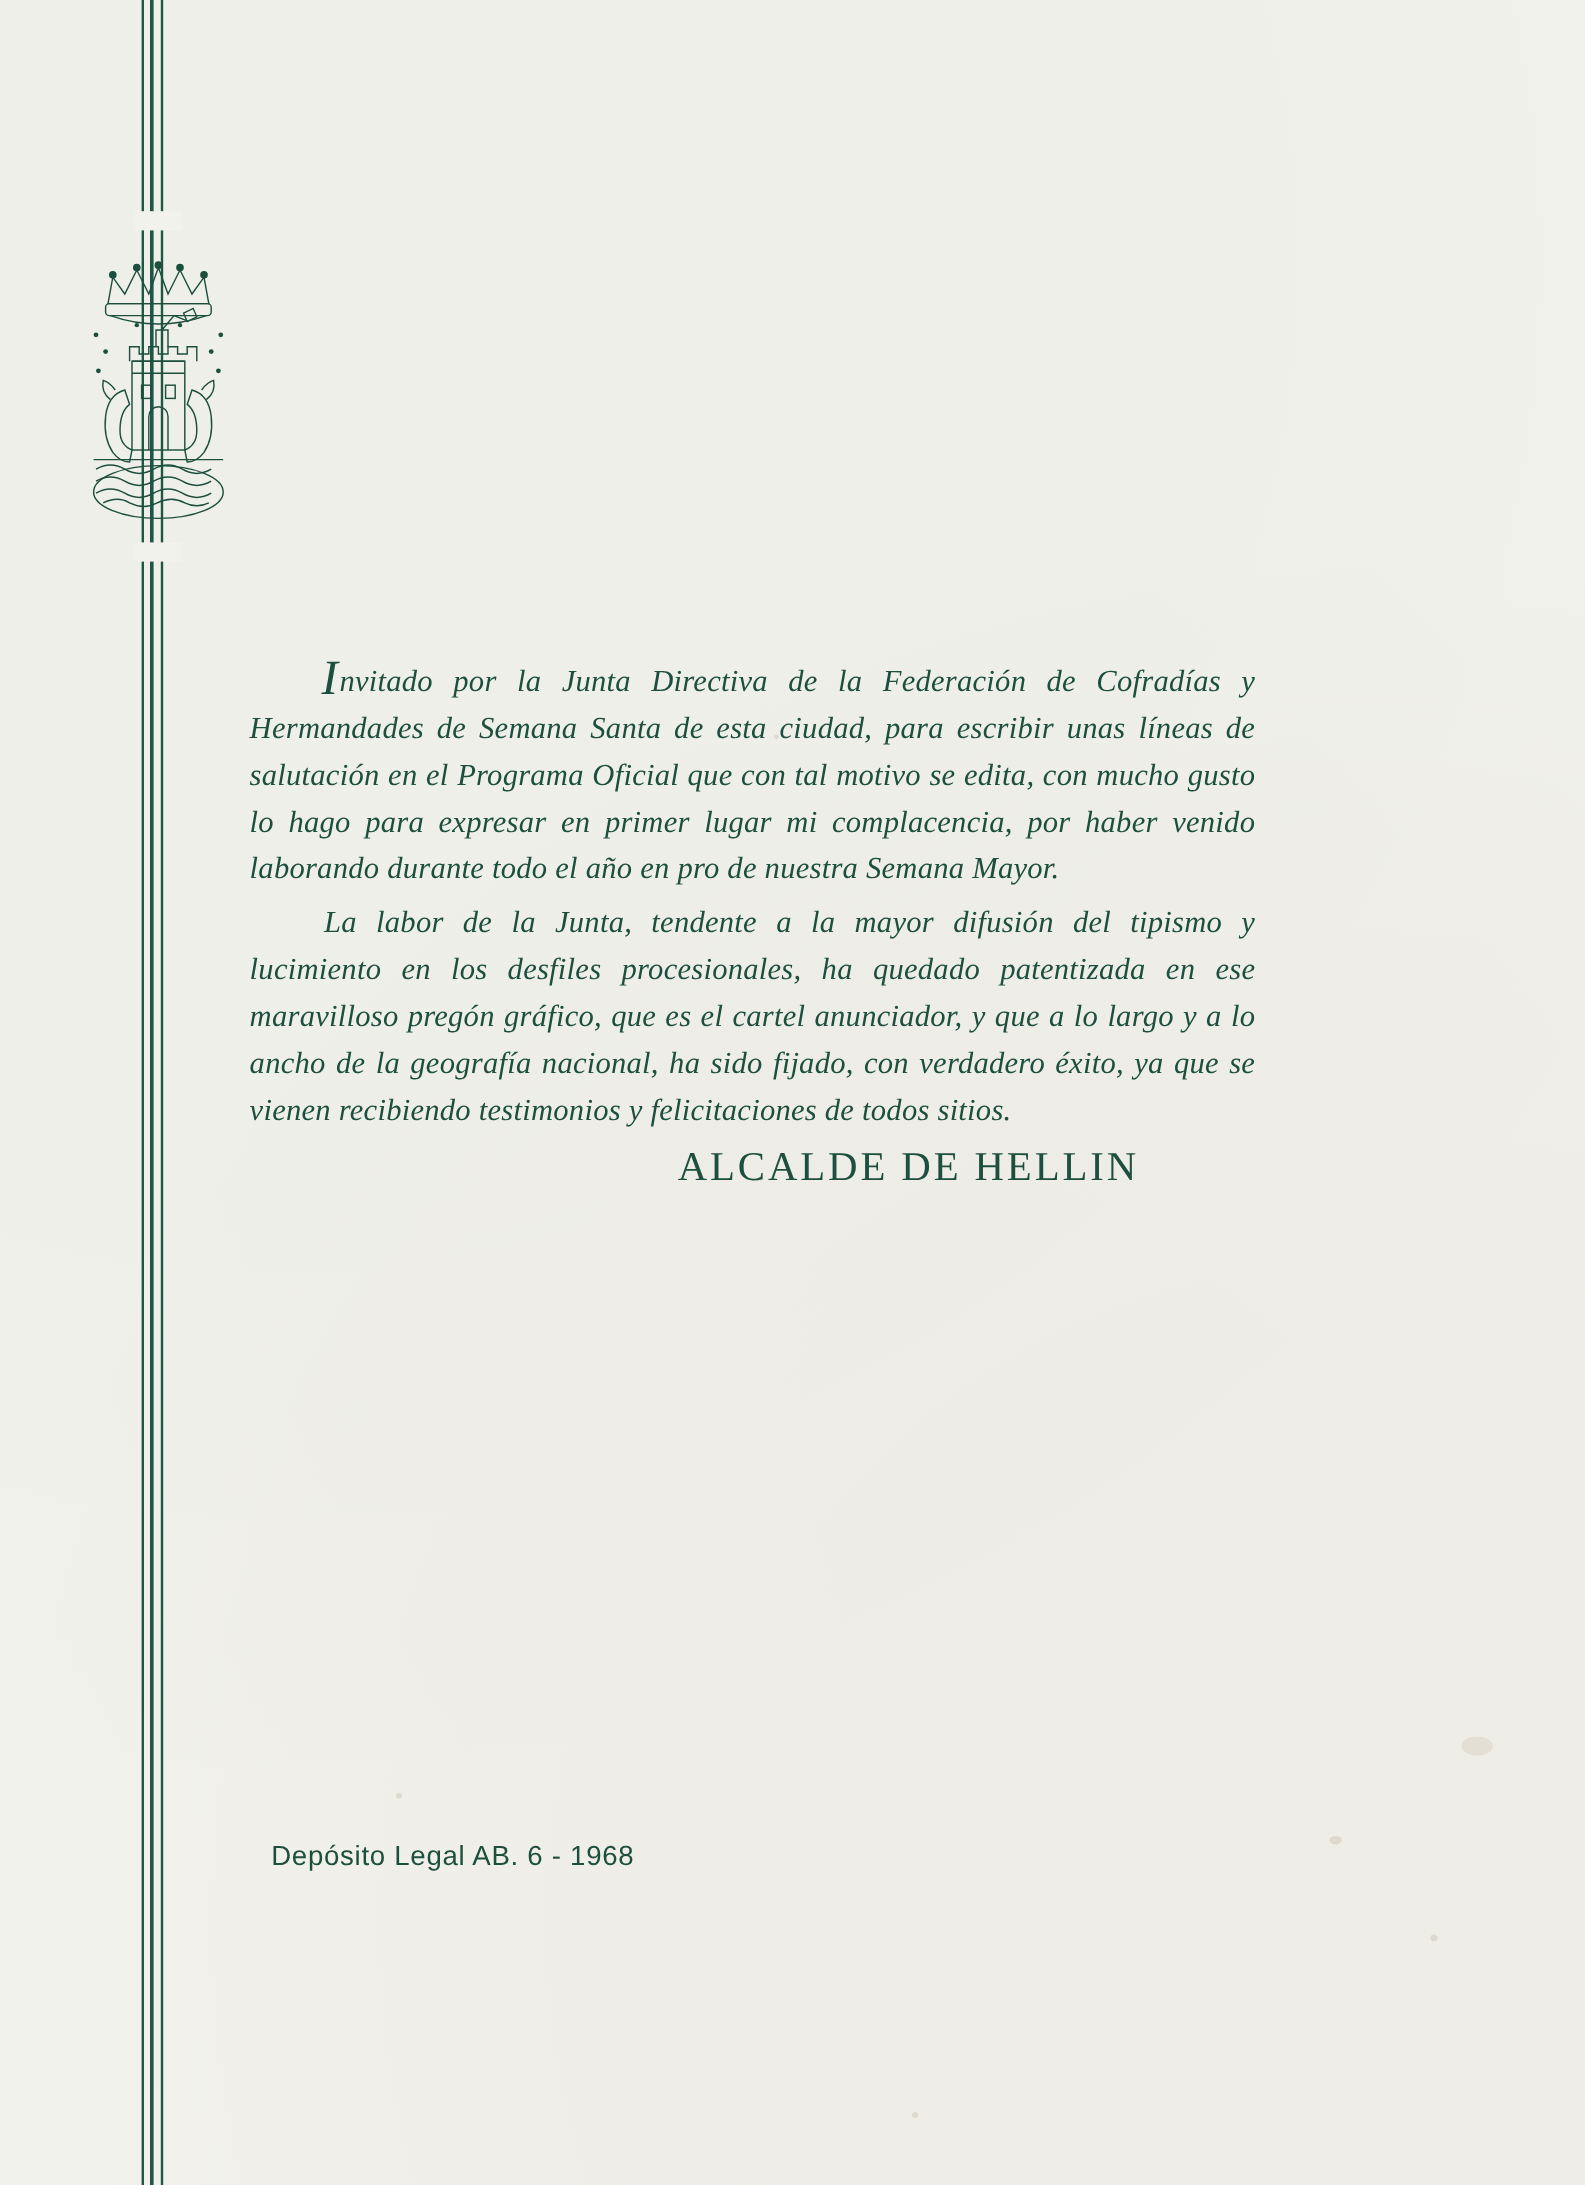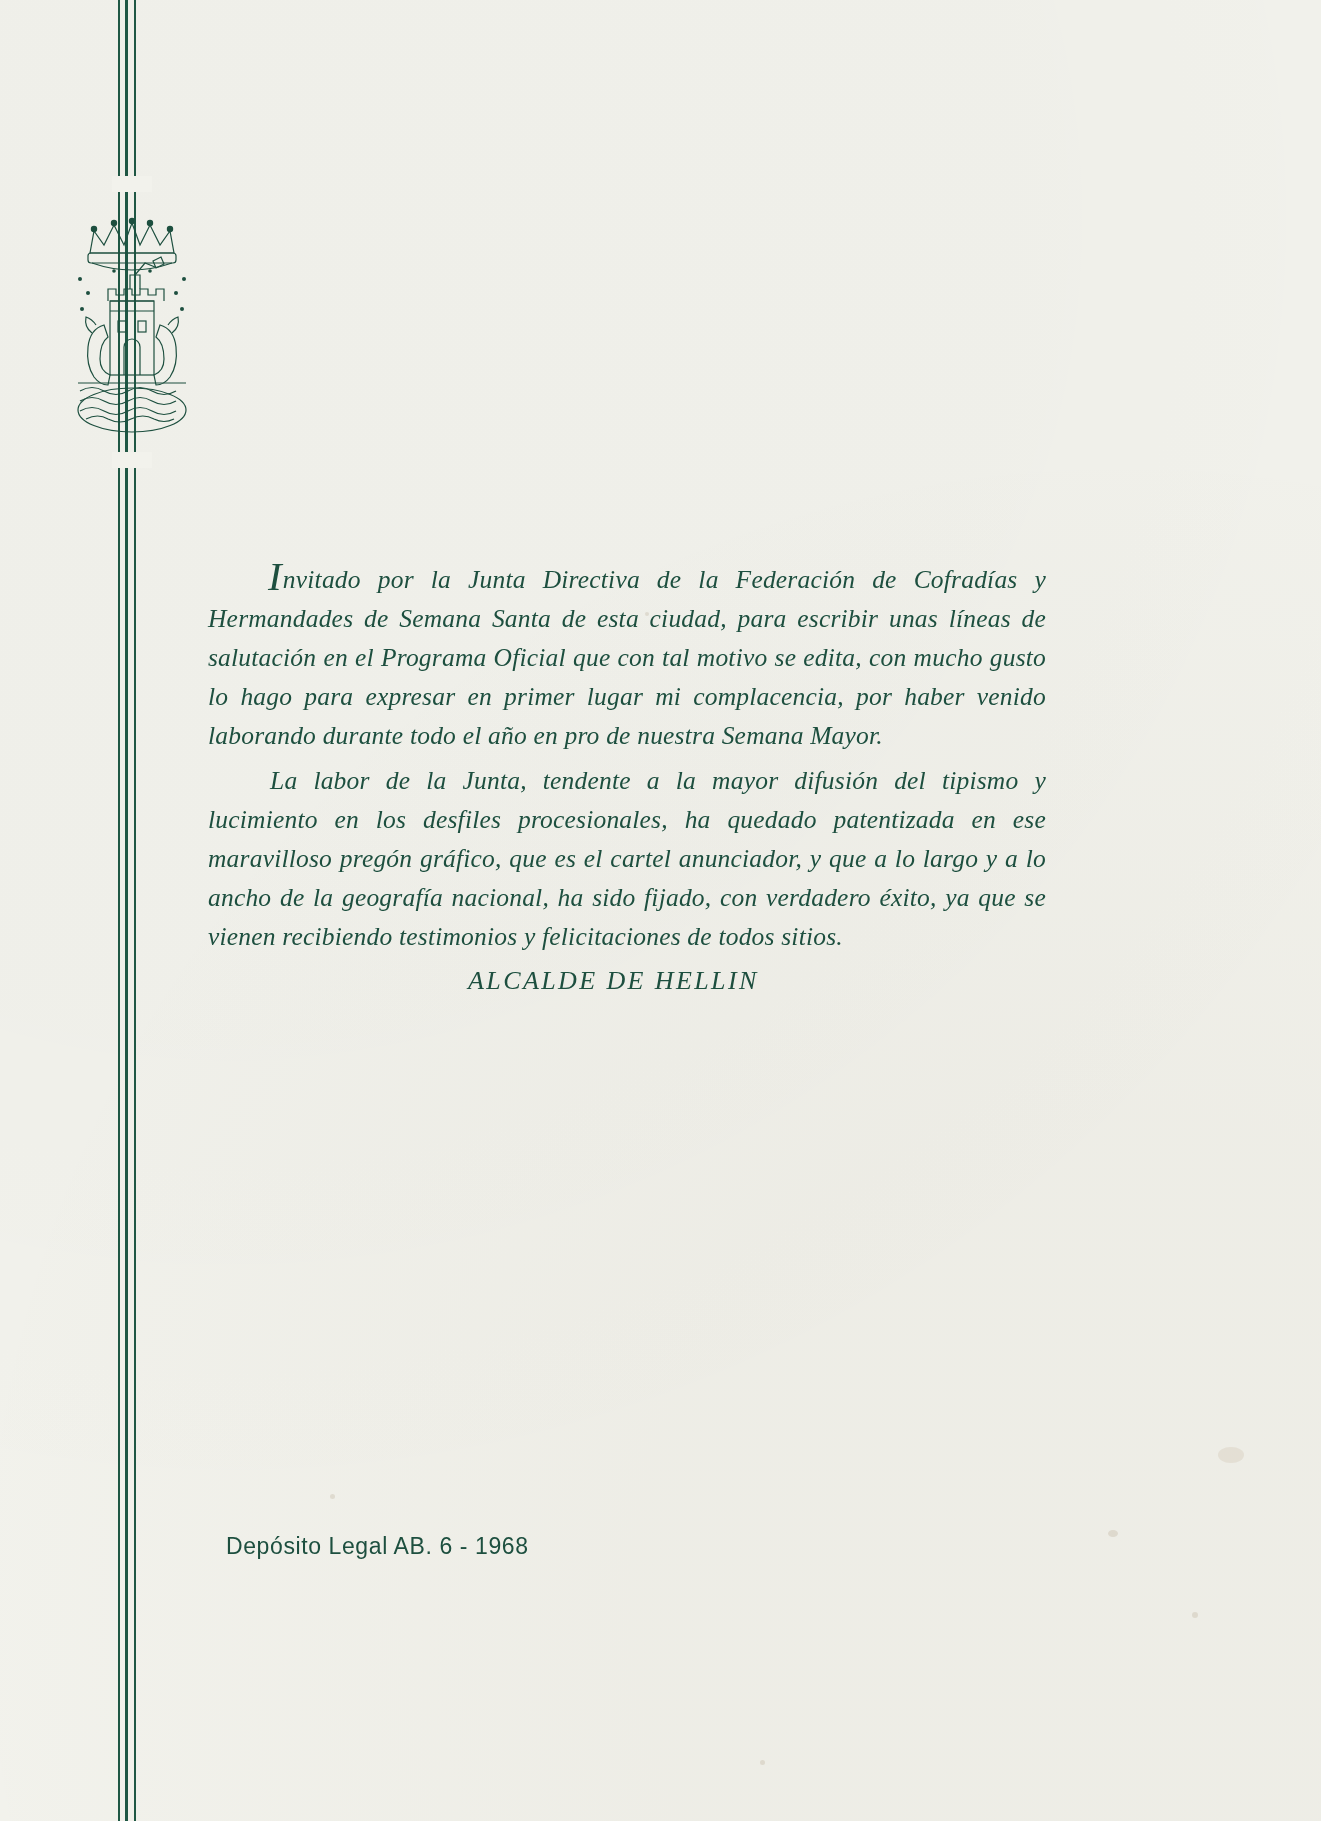--- a/index.html
+++ b/index.html
@@ -60,21 +60,21 @@
     top: 205px;
     width: 160px;
     height: 235px;
   }
   .crest svg { display: block; width: 100%; height: 100%; }
 
   
   .letter {
     position: absolute;
     left: 208px;
-    top: 560px;
+    top: 548px;
     width: 838px;
   }
   .para {
     margin: 0 0 6px 0;
     font-family: "Liberation Serif", serif;
     font-style: italic;
     font-size: 25.5px;
     line-height: 39px;
     color: #1d4f3f;
     text-align: justify;
@@ -97,25 +97,25 @@
     font-family: "Liberation Serif", serif;
     font-style: italic;
     font-size: 25.5px;
     line-height: 39px;
     color: #1d4f3f;
     text-indent: 130px;
   }
   .signature {
     margin: 10px 0 0 0;
     font-family: "Liberation Serif", serif;
-    font-size: 26px;
+    font-size: 34px;
     letter-spacing: 2.4px;
     color: #1d4f3f;
+    text-align: center;
     padding-left: 260px;
-    font-style: italic;
   }
 
   
   .legal {
     position: absolute;
     left: 210px;
     top: 1533px;
     font-family: "Liberation Sans", sans-serif;
     font-size: 23px;
     letter-spacing: 0.6px;

